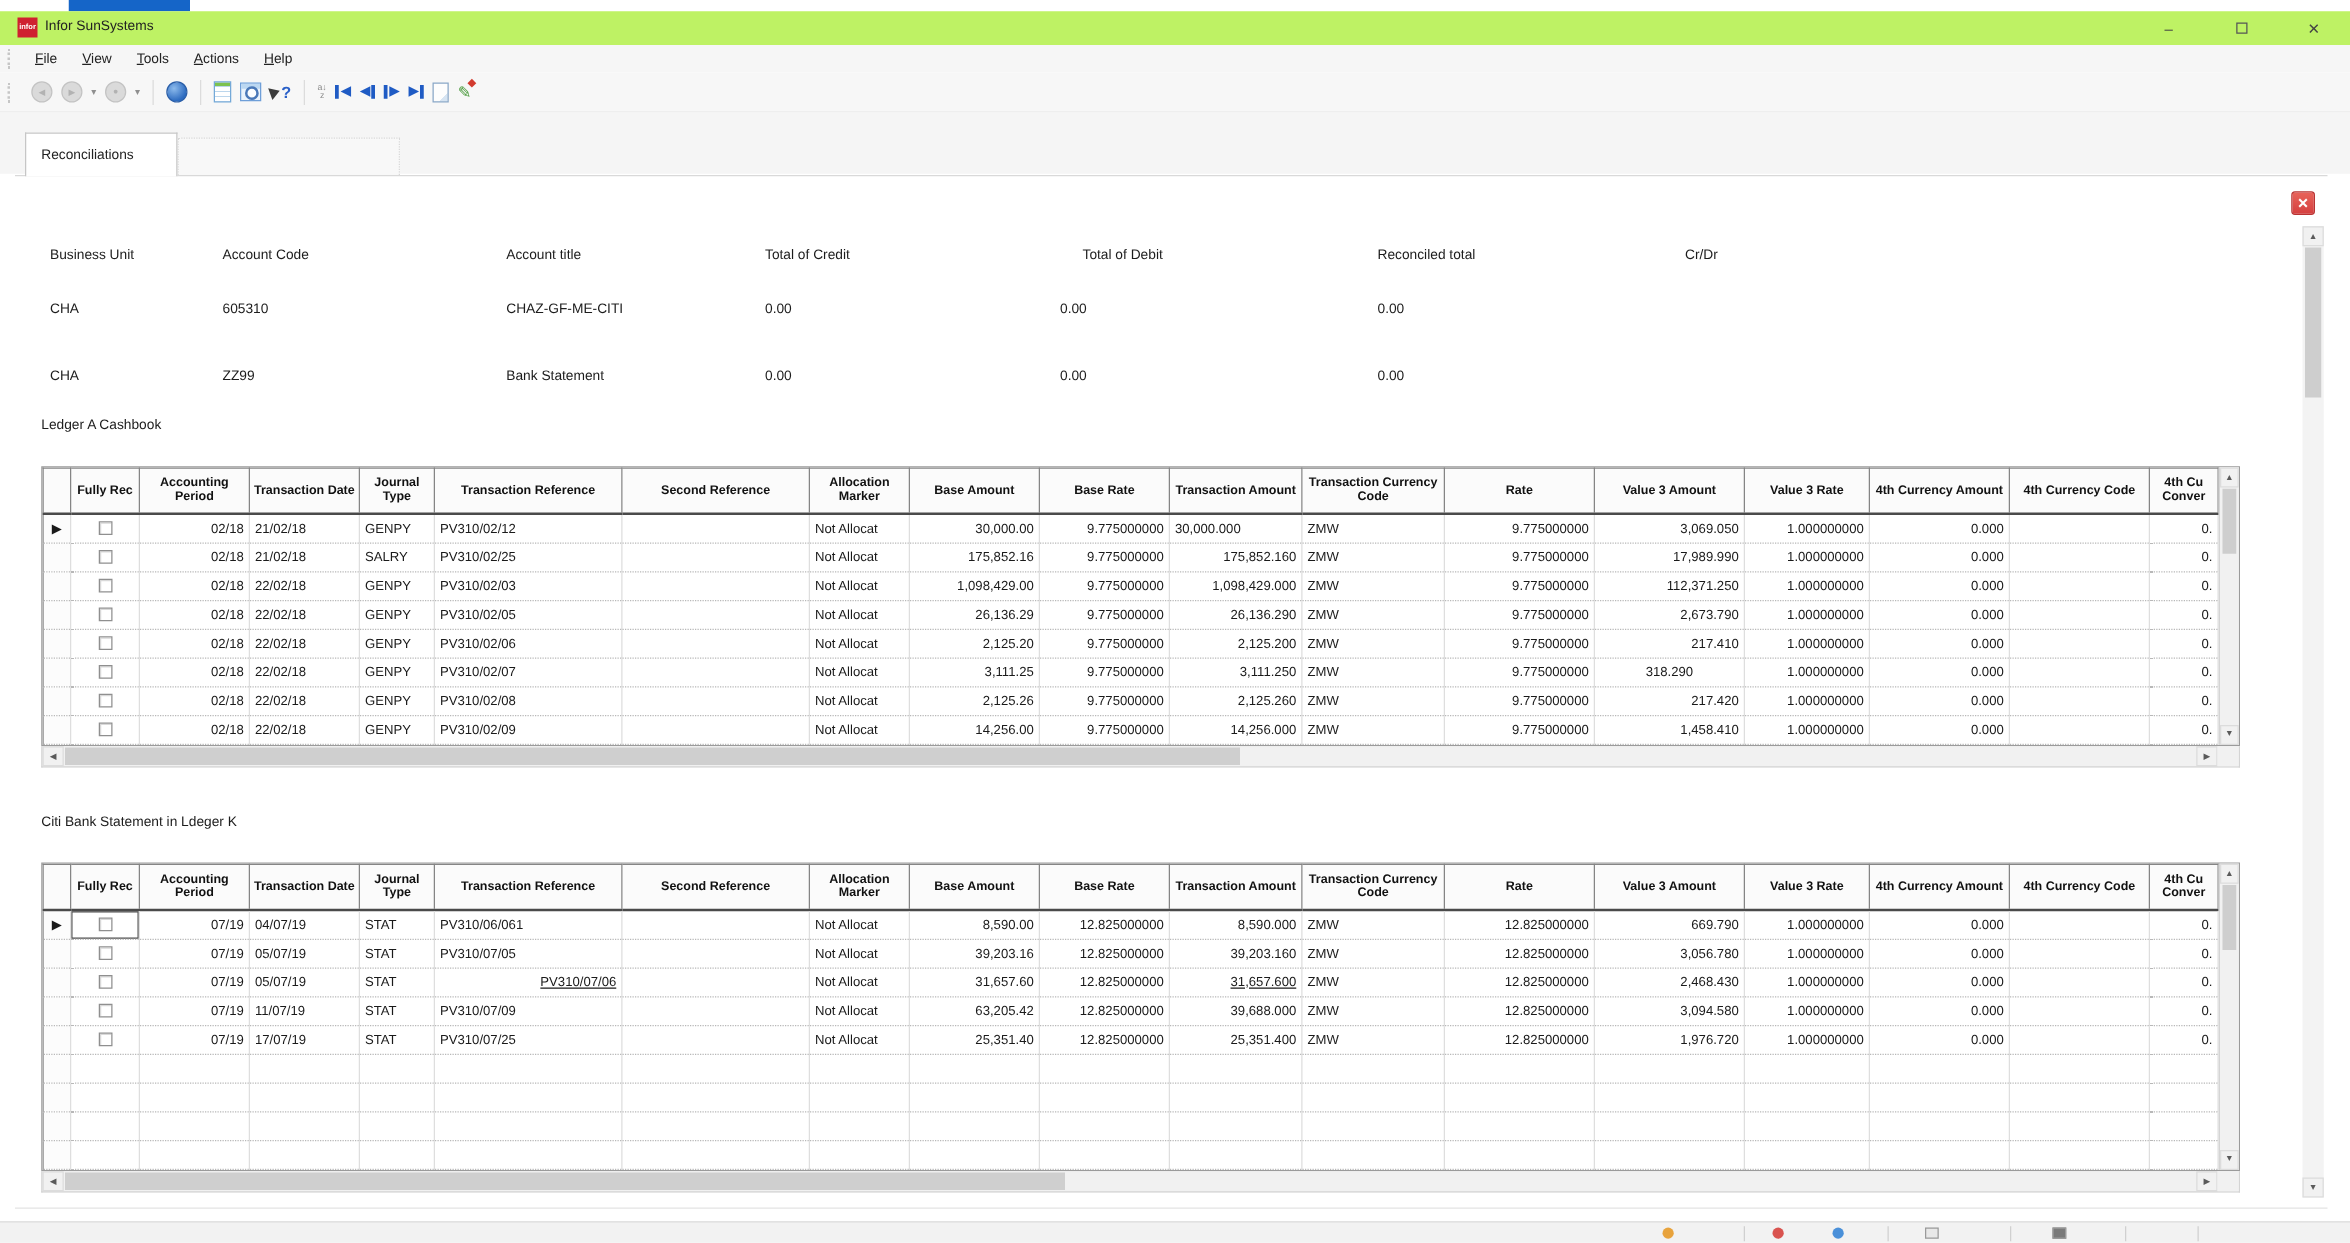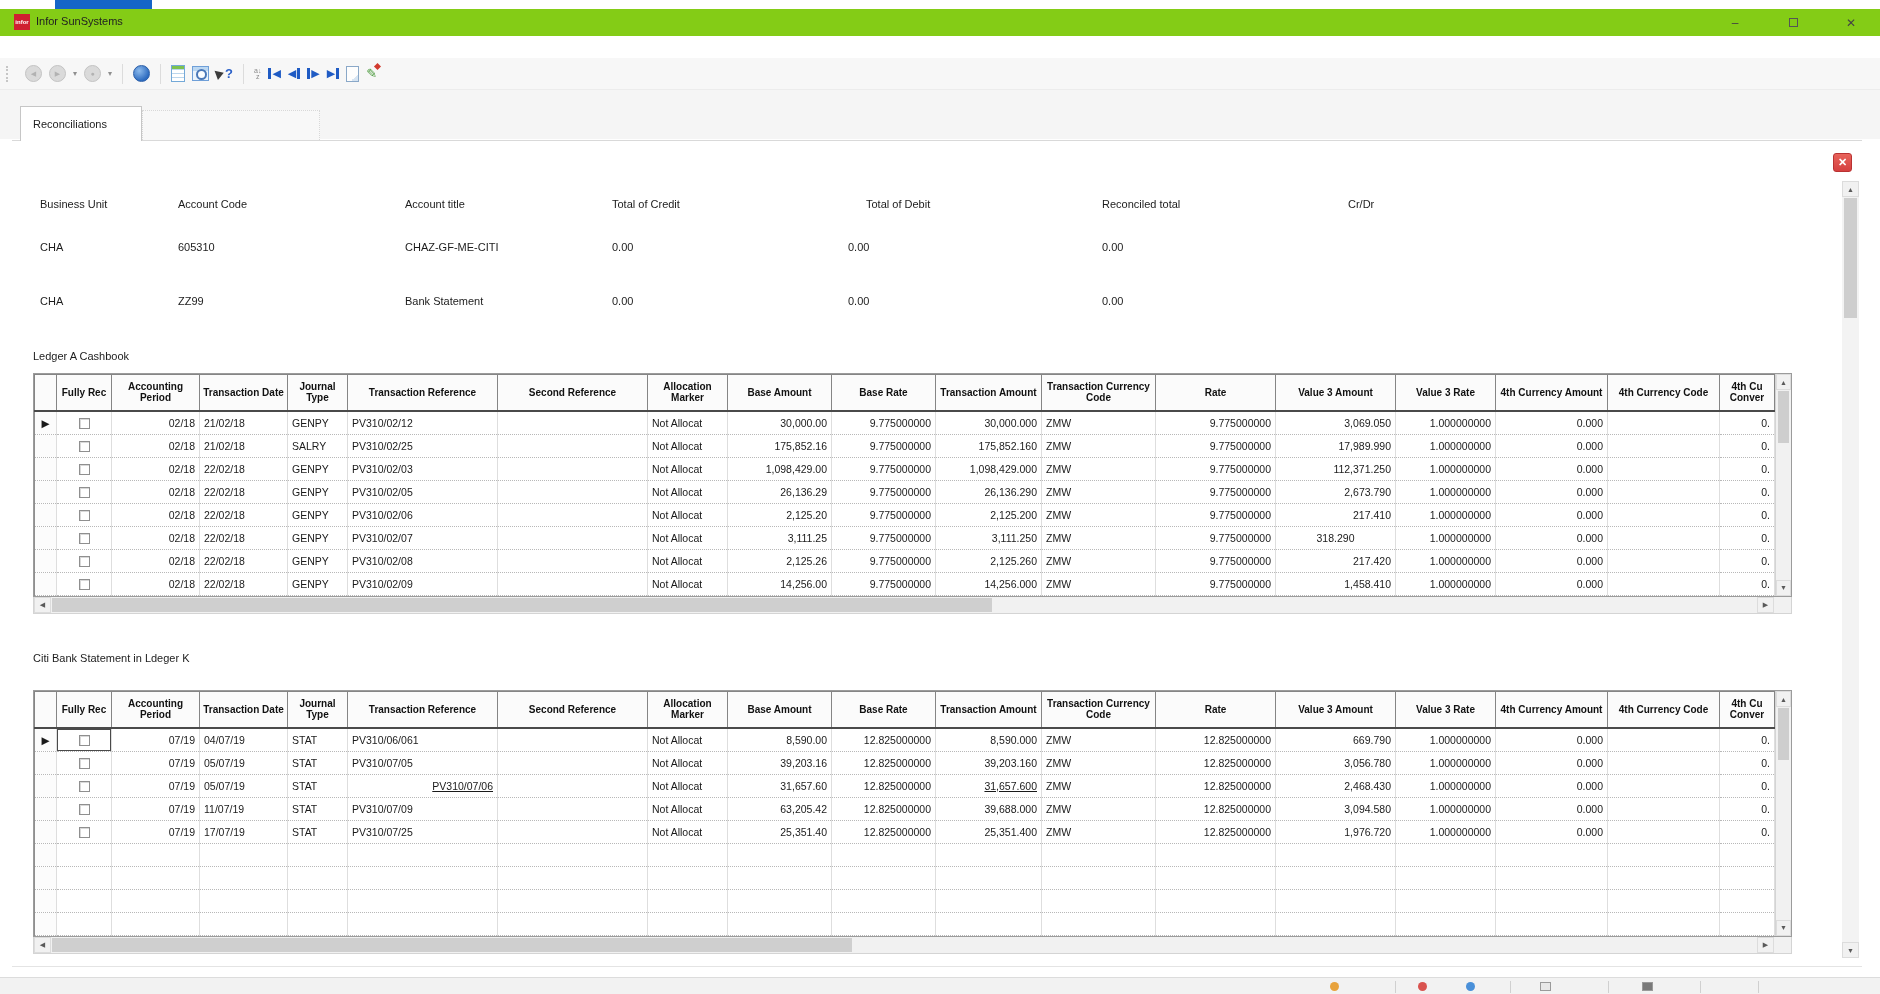--- a/index.html
+++ b/index.html
@@ -2,21 +2,21 @@
 <html><head>
 <meta charset="utf-8">
 <style>
   * { margin:0; padding:0; box-sizing:border-box; }
   html,body { width:1880px; height:994px; overflow:hidden; background:#ededed;
               font-family:"Liberation Sans", sans-serif; }
   .app { position:relative; width:1880px; height:994px; background:#fff; overflow:hidden; }
 
   
   .top-strip { position:absolute; left:55px; top:0; width:97px; height:9px; background:#1565c8; }
-  .titlebar { position:absolute; left:0; top:9px; width:100%; height:27px; background:#84cc16; }
+  .titlebar { position:absolute; left:0; top:9px; width:100%; height:27px; background:#bef264; }
   .app-logo { position:absolute; left:14px; top:5px; width:16px; height:16px; background:#cf2030;
               color:#fff; font-size:6px; font-weight:bold; display:flex; align-items:center; justify-content:center; }
   .app-title { position:absolute; left:36px; top:6px; font-size:11px; color:#222; }
   .win-controls { position:absolute; right:0; top:0; height:27px; display:flex; }
   .wc { width:58px; height:27px; display:flex; align-items:center; justify-content:center;
         color:#444; font-size:12px; cursor:default; }
   .wc .maxbox { width:9px; height:9px; border:1px solid #555; }
 
   .menubar { position:absolute; left:0; top:36px; width:100%; height:22px; background:#f6f6f6;
              display:flex; align-items:center; padding-left:6px; }
@@ -125,20 +125,28 @@
     <span class="app-title">Infor SunSystems</span>
     <div class="win-controls">
       <span class="wc">–</span>
       <span class="wc">
           <span class="maxbox"></span>
         </span>
       <span class="wc">✕</span>
     </div>
   </div>
 
+  <div class="menubar">
+    <span class="grip"></span>
+    <span class="menu-item">File</span>
+    <span class="menu-item">View</span>
+    <span class="menu-item">Tools</span>
+    <span class="menu-item">Actions</span>
+    <span class="menu-item">Help</span>
+  </div>
 
   <div class="toolbar">
     <span class="grip"></span>
     <span class="circ">◀</span>
     <span class="circ">▶</span>
     <span class="caret">▾</span>
     <span class="circ">●</span>
     <span class="caret">▾</span>
     <span class="tsep"></span>
     <span class="globe"></span>
@@ -203,21 +211,21 @@
   <span class="stext" style="left:848px;top:241px;">0.00</span>
   <span class="stext" style="left:1102px;top:241px;">0.00</span>
 
   <span class="stext" style="left:40px;top:295px;">CHA</span>
   <span class="stext" style="left:178px;top:295px;">ZZ99</span>
   <span class="stext" style="left:405px;top:295px;">Bank Statement</span>
   <span class="stext" style="left:612px;top:295px;">0.00</span>
   <span class="stext" style="left:848px;top:295px;">0.00</span>
   <span class="stext" style="left:1102px;top:295px;">0.00</span>
 
-  <span class="sec-label" style="left:33px;top:334px;margin-top:16px;">Ledger A Cashbook</span>
+  <span class="sec-label" style="left:33px;top:334px;">Ledger A Cashbook</span>
   <span class="sec-label" style="left:33px;top:652px;">Citi Bank Statement in Ldeger K</span>
 
   <div class="gridbox" style="top: 373px; width: 1759px;">
     <div class="grid-main">
       <table class="grid" style="width: 1740px;">
           <colgroup>
             <col style="width: 22px;">
             <col style="width: 55px;">
             <col style="width: 88px;">
             <col style="width: 88px;">
@@ -263,21 +271,21 @@
               <td class="selcell">▶</td>
               <td class="cbcell"><span class="cb"></span></td>
               <td style="text-align: right;">02/18</td>
               <td style="text-align: left;">21/02/18</td>
               <td style="text-align: left;">GENPY</td>
               <td style="text-align: left;">PV310/02/12</td>
               <td style="text-align: left;"></td>
               <td style="text-align: left;">Not Allocat</td>
               <td style="text-align: right;">30,000.00</td>
               <td style="text-align: right;">9.775000000</td>
-              <td style="text-align: right;">30,000.000</td>
+              <td style="text-align: left;">30,000.000</td>
               <td style="text-align: left;">ZMW</td>
               <td style="text-align: right;">9.775000000</td>
               <td style="text-align: right;">3,069.050</td>
               <td style="text-align: right;">1.000000000</td>
               <td style="text-align: right;">0.000</td>
               <td style="text-align: left;"></td>
               <td style="text-align: right;">0.</td>
             </tr>
             <tr>
               <td class="selcell"></td>

